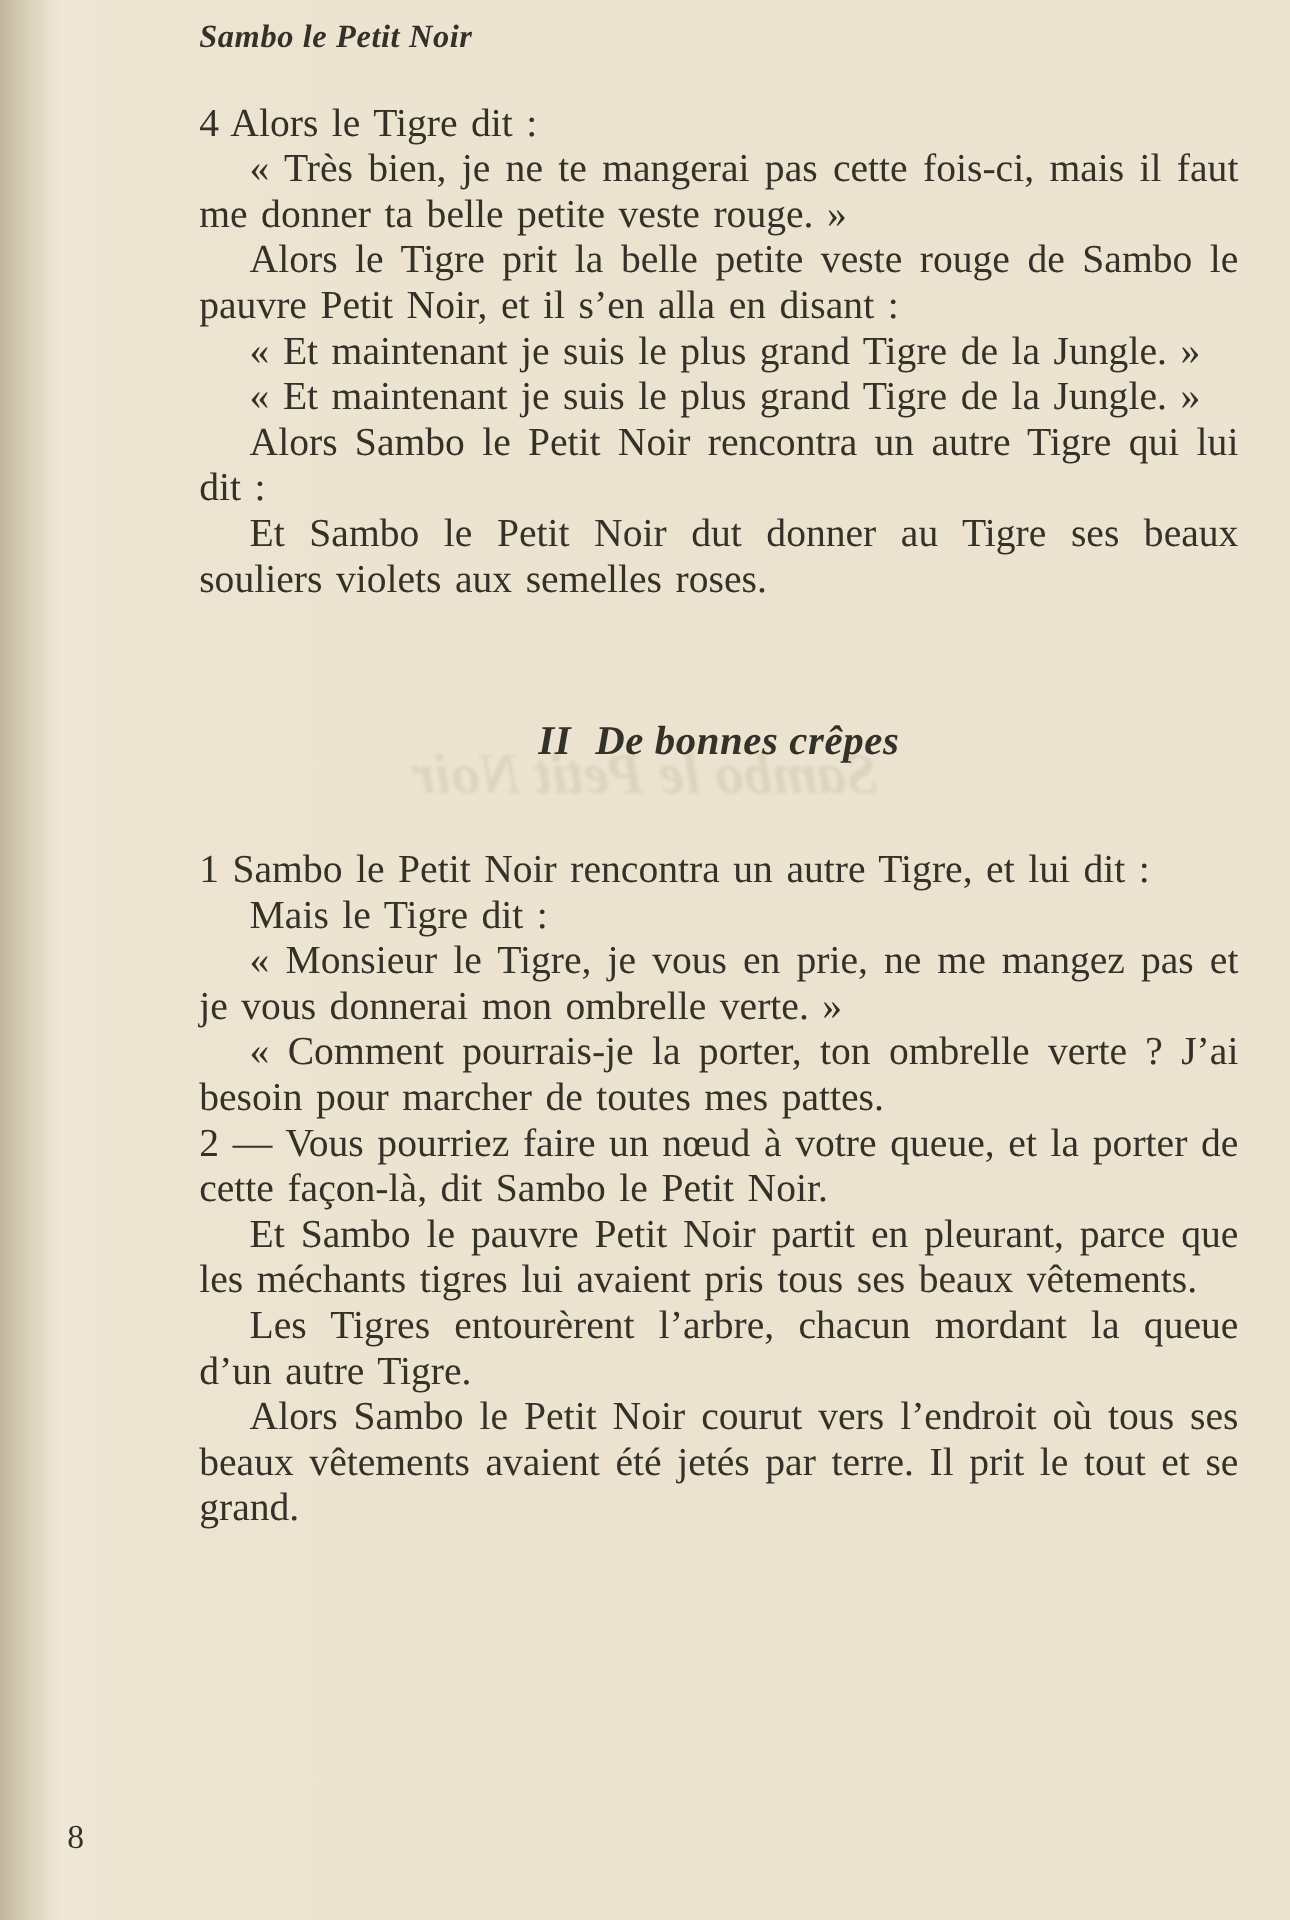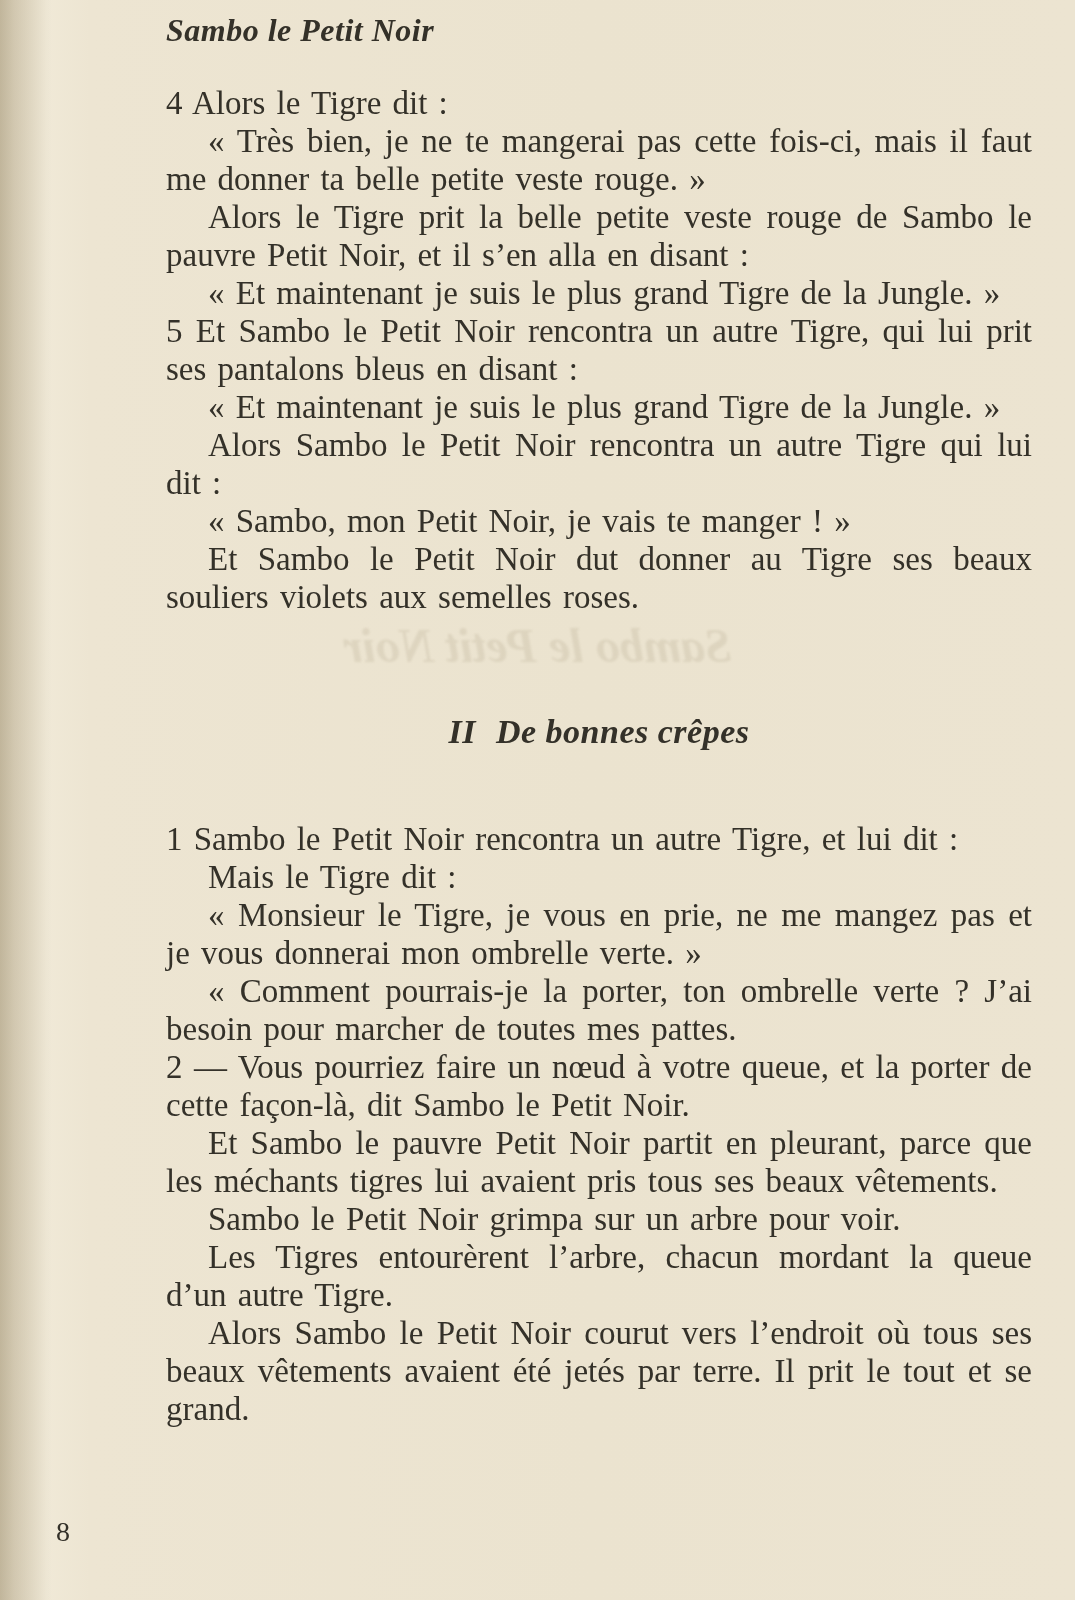--- a/index.html
+++ b/index.html
@@ -47,21 +47,21 @@
   }
   .text-block {
     position: absolute;
     left: 166px;
     top: 14px;
     width: 866px;
   }
   .running-header {
     font-style: italic;
     font-weight: bold;
-    font-size: 32px;
+    font-size: 27px;
     line-height: 32px;
     letter-spacing: 0.5px;
     margin: 0 0 38px 0;
   }
   .para {
     margin: 0;
     font-size: 33px;
     line-height: 38px;
     text-align: justify;
     text-indent: 42px;
@@ -101,39 +101,36 @@
 
   <div class="text-block">
 
     <div class="running-header">Sambo le Petit Noir</div>
 
     <div class="part">
       <p class="para flush">4 Alors le Tigre dit :</p>
       <p class="para">« Très bien, je ne te mangerai pas cette fois-ci, mais il faut me donner ta belle petite veste rouge. »</p>
       <p class="para">Alors le Tigre prit la belle petite veste rouge de Sambo le pauvre Petit Noir, et il s’en alla en disant :</p>
       <p class="para">« Et maintenant je suis le plus grand Tigre de la Jungle. »</p>
-      <p class="para flush">5 Et Sambo le Petit Noir rencontra un autre Tigre, qui lui prit ses pantalons bleus en disant :</p>
       <p class="para">« Et maintenant je suis le plus grand Tigre de la Jungle. »</p>
       <p class="para">Alors Sambo le Petit Noir rencontra un autre Tigre qui lui dit :</p>
-      <p class="para">« Sambo, mon Petit Noir, je vais te manger ! »</p>
       <p class="para">Et Sambo le Petit Noir dut donner au Tigre ses beaux souliers violets aux semelles roses.</p>
     </div>
 
     <h2 class="section-heading">
       <span class="numeral">II</span><span class="title">De bonnes crêpes</span>
     </h2>
 
     <div class="part">
       <p class="para flush">1 Sambo le Petit Noir rencontra un autre Tigre, et lui dit :</p>
       <p class="para">Mais le Tigre dit :</p>
       <p class="para">« Monsieur le Tigre, je vous en prie, ne me mangez pas et je vous donnerai mon ombrelle verte. »</p>
       <p class="para">« Comment pourrais-je la porter, ton ombrelle verte ? J’ai besoin pour marcher de toutes mes pattes.</p>
       <p class="para flush">2 — Vous pourriez faire un nœud à votre queue, et la porter de cette façon-là, dit Sambo le Petit Noir.</p>
       <p class="para">Et Sambo le pauvre Petit Noir partit en pleurant, parce que les méchants tigres lui avaient pris tous ses beaux vêtements.</p>
-      <p class="para">Sambo le Petit Noir grimpa sur un arbre pour voir.</p>
       <p class="para">Les Tigres entourèrent l’arbre, chacun mordant la queue d’un autre Tigre.</p>
       <p class="para">Alors Sambo le Petit Noir courut vers l’endroit où tous ses beaux vêtements avaient été jetés par terre. Il prit le tout et se grand.</p>
     </div>
 
   </div>
 
   <div class="page-number">8</div>
 
 </div>
 

